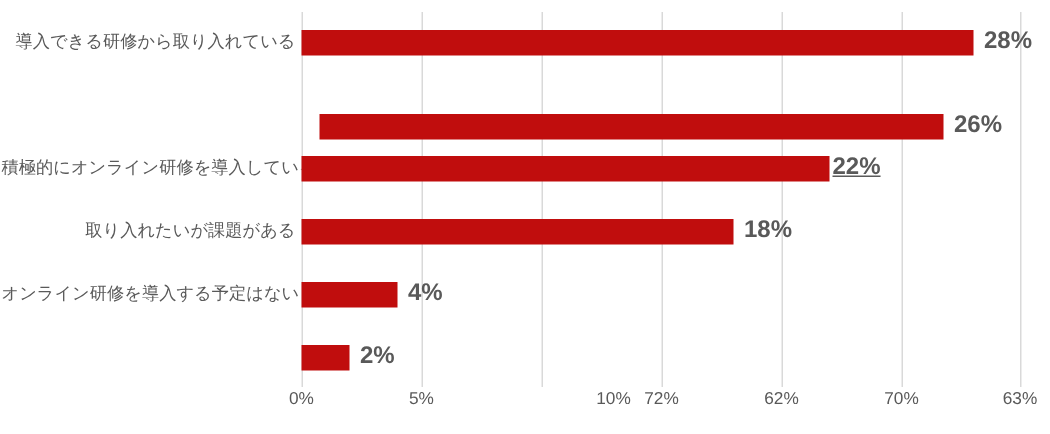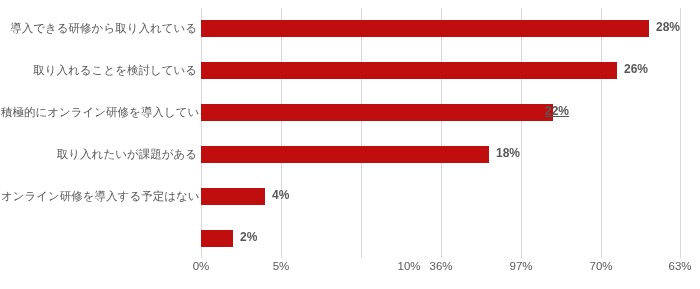--- a/index.html
+++ b/index.html
@@ -49,21 +49,21 @@
   .bar {
     position: absolute;
     left: 0;
     top: 12px;
     height: 17px;
     background: #c00d0d;
   }
   .bar-value {
     position: absolute;
     top: 11px;
-    font-size: 12px;
+    font-size: 16px;
     font-weight: bold;
     color: #595959;
     white-space: nowrap;
     line-height: 17px;
   }
 
   
   .cat-label {
     position: absolute;
     right: 0;
@@ -110,23 +110,20 @@
 </style>
 </head>
 <body>
 
 <div id="chart-root">
 
   <div id="category-labels">
     <div class="cat-slot" style="top:0px;">
       <div class="cat-label">導入できる研修から取り入れている</div>
     </div>
-    <div class="cat-slot" style="top:42px;">
-      <div class="cat-label">取り入れることを検討している</div>
-    </div>
     <div class="cat-slot" style="top:84px;">
       <div class="cat-label">積極的にオンライン研修を導入している</div>
     </div>
     <div class="cat-slot" style="top:168px;">
       <div class="cat-label">オンライン研修を導入する予定はない</div>
     </div>
     <div class="cat-slot" style="top:126px;">
       <div class="cat-label">取り入れたいが課題がある</div>
     </div>
   </div>
@@ -139,28 +136,28 @@
     <div class="gridline" style="left:240px;"></div>
     <div class="gridline" style="left:320px;"></div>
     <div class="gridline" style="left:400px;"></div>
     <div class="gridline" style="left:479px;"></div>
 
     <div class="bar-row" style="top:0px;">
       <div class="bar" style="width:448px;"></div>
       <div class="bar-value" style="left:455px;">28%</div>
     </div>
 
-    <div class="bar-row" style="top:42px;">
+    <div class="bar-row" style="top:56px;margin-left:12px;">
       <div class="bar" style="width:416px;"></div>
       <div class="bar-value" style="left:423px;">26%</div>
     </div>
 
     <div class="bar-row" style="top:84px;">
       <div class="bar" style="width:352px;"></div>
-      <div class="bar-value" style="left:344px;text-decoration:underline;">22%</div>
+      <div class="bar-value" style="left:354px;text-decoration:underline;">22%</div>
     </div>
 
     <div class="bar-row" style="top:126px;">
       <div class="bar" style="width:288px;"></div>
       <div class="bar-value" style="left:295px;">18%</div>
     </div>
 
     <div class="bar-row" style="top:168px;">
       <div class="bar" style="width:64px;"></div>
       <div class="bar-value" style="left:71px;">4%</div>
@@ -170,19 +167,19 @@
       <div class="bar" style="width:32px;"></div>
       <div class="bar-value" style="left:39px;">2%</div>
     </div>
 
   </div>
 
   <div id="x-axis">
     <div class="tick-label" style="left:0px;">0%</div>
     <div class="tick-label" style="left:80px;">5%</div>
     <div class="tick-label" style="left:160px;margin-left:48px;">10%</div>
-    <div class="tick-label" style="left:240px;">36%</div>
-    <div class="tick-label" style="left:320px;">97%</div>
+    <div class="tick-label" style="left:240px;">72%</div>
+    <div class="tick-label" style="left:320px;">62%</div>
     <div class="tick-label" style="left:400px;">70%</div>
     <div class="tick-label" style="left:479px;">63%</div>
   </div>
 
 </div>
 
 </body></html>

